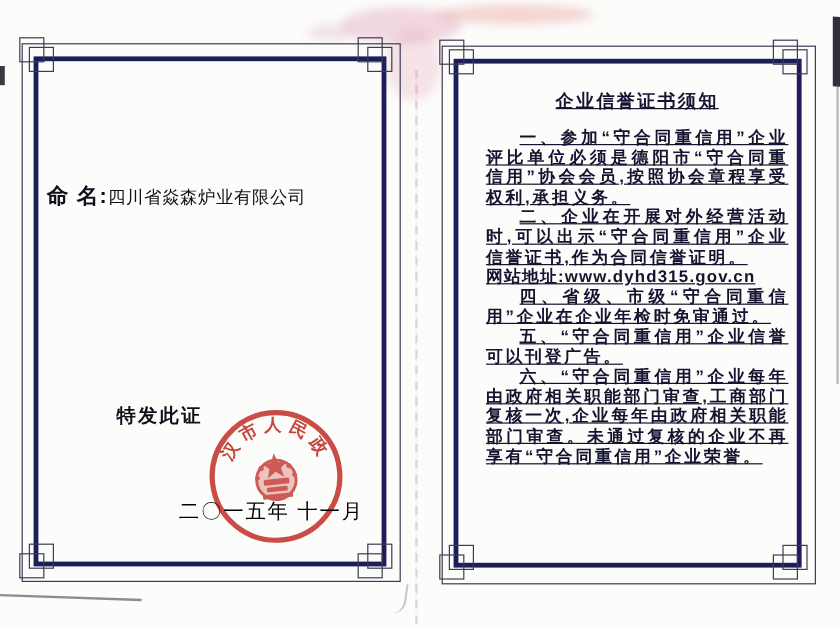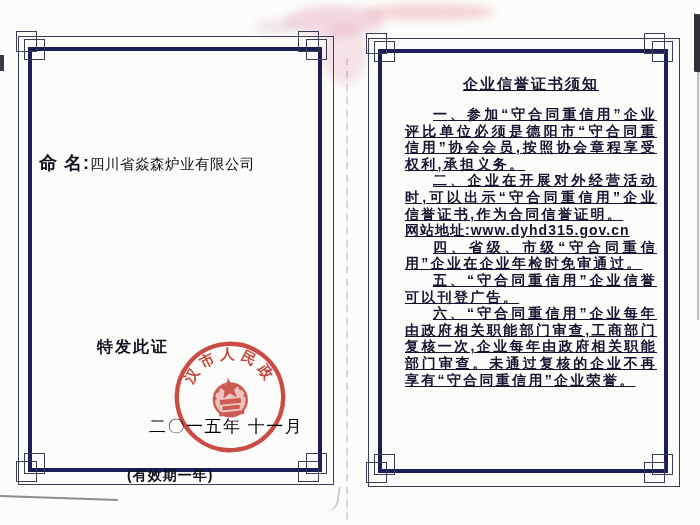--- a/index.html
+++ b/index.html
@@ -86,21 +86,20 @@
 
   <div class="name-line">
     <span class="lbl">命 名:</span><span class="val">四川省焱森炉业有限公司</span>
   </div>
 
 
   <div class="issue">特发此证</div>
 
   <div class="cert-date">二〇一五年 十一月</div>
 
-  <div class="validity">(有效期一年)</div>
 
   <svg class="seal" viewBox="0 0 120 120">
     <defs>
       <path id="sealArc" d="M 21.5,47.5 A 41,41 0 0 1 98.5,47.5" fill="none"></path>
     </defs>
     <circle cx="60" cy="60" r="55" fill="none" stroke="#c5352c" stroke-width="4.5" opacity=".95"></circle>
     <text font-size="15" font-weight="bold" fill="#c5352c" letter-spacing="5" font-family="Liberation Sans, DejaVu Sans, sans-serif">
       <textPath href="#sealArc" startOffset="4%">汉市人民政</textPath>
     </text>
 

